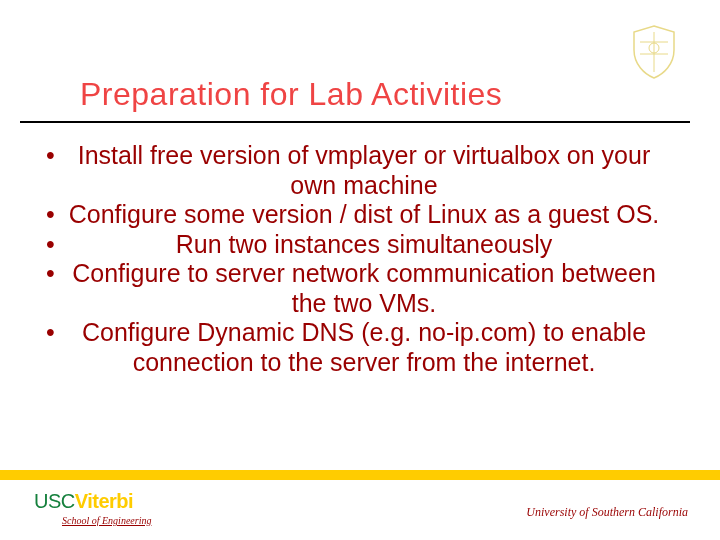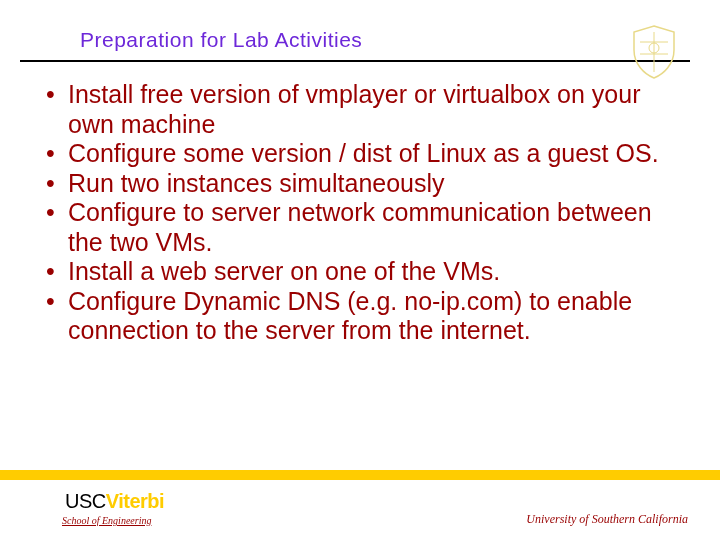--- a/index.html
+++ b/index.html
@@ -14,41 +14,43 @@
   .slide {
     width: 100%;
     height: 100%;
     position: relative;
   }
   .header-area {
     position: relative;
     padding: 28px 40px 0 80px;
   }
   .title {
-    font-size: 21px;
+    font-size: 32px;
     font-weight: 400;
-    color: #6d28d9;
+    color: #ef4444;
     letter-spacing: 0.5px;
+    margin-top: 48px;
   }
   .title-rule {
     border: none;
     border-top: 2px solid #000;
     margin-top: 8px;
     margin-left: -60px;
     margin-right: -10px;
   }
   .shield-icon {
     position: absolute;
     top: 24px;
     right: 42px;
     width: 48px;
     height: 56px;
   }
   .content {
     padding: 18px 60px 0 40px;
+    text-align: center;
   }
   .bullets {
     list-style: none;
   }
   .bullets li {
     font-size: 25px;
     line-height: 1.18;
     color: #990000;
     position: relative;
     padding-left: 28px;
@@ -88,35 +90,35 @@
   .logo-left {
     position: absolute;
     left: 34px;
     bottom: 14px;
   }
   .logo-main {
     font-size: 20px;
     font-weight: 400;
     letter-spacing: -0.5px;
   }
-  .logo-usc { color: #000000; margin-left: 31px; }
+  .logo-usc { color: #15803d; }
   .logo-viterbi { color: #FFCC00; font-weight: bold; }
   .logo-sub {
     font-family: Georgia, 'Times New Roman', serif;
     font-style: italic;
     font-size: 10px;
     color: #990000;
     margin-top: 2px;
     margin-left: 28px;
     text-decoration: underline;
   }
   .univ-text {
     position: absolute;
     right: 32px;
-    bottom: 13px;
+    bottom: 20px;
     font-family: Georgia, 'Times New Roman', serif;
     font-style: italic;
     font-size: 12px;
     color: #990000;
   }
 </style>
 </head>
 <body>
 
 <div class="slide">
@@ -132,21 +134,20 @@
       </svg>
     </span>
   </div>
 
   <div class="content">
     <ul class="bullets">
       <li>Install free version of vmplayer or virtualbox on your own machine</li>
       <li>Configure some version / dist of Linux as a guest OS.</li>
       <li>Run two instances simultaneously</li>
       <li>Configure to server network communication between the two VMs.</li>
-      <li>Install a web server on one of the VMs.</li>
       <li>Configure Dynamic DNS (e.g. no-ip.com) to enable connection to the server from the internet.</li>
     </ul>
   </div>
 
   <div class="footer">
     <div class="footer-bar"></div>
     <div class="footer-bg"></div>
     <div class="logo-left">
       <div class="logo-main">
         <span class="logo-usc">USC</span><span class="logo-viterbi">Viterbi</span>

